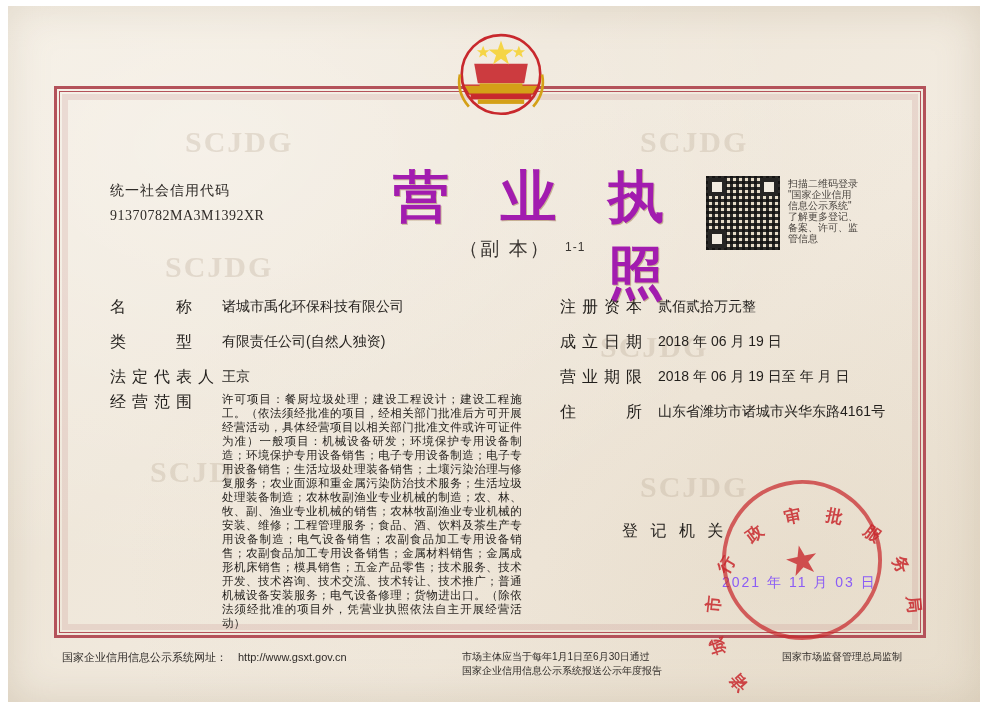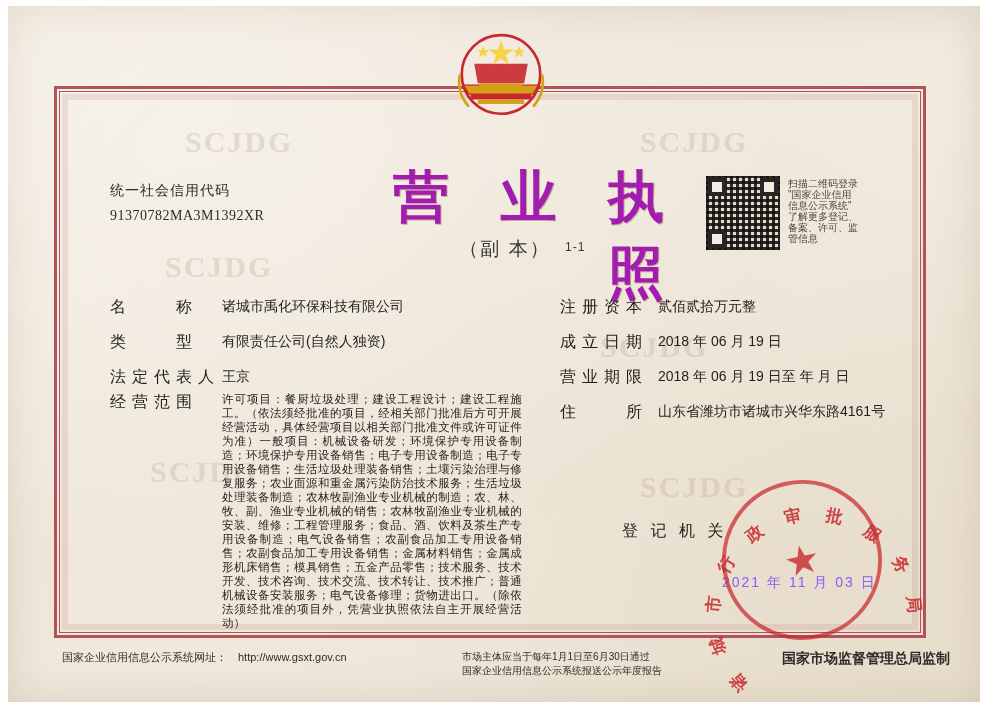--- a/index.html
+++ b/index.html
@@ -262,23 +262,22 @@
     width: 260px;
     font-size: 10px;
     line-height: 14px;
     color: #2f2b28;
     text-align: left;
   }
   .footer-right {
     position: absolute;
     left: 782px;
     top: 650px;
-    font-size: 14px;
-    color: #2f2b28;
-    font-weight: bold;
+    font-size: 10px;
+    color: #2f2b28;
   }
 </style>
 </head>
 <body>
 
 <div id="page">
 
   <div class="paper"></div>
 
   <div class="watermark" style="left:185px; top:125px;">SCJDG</div>

